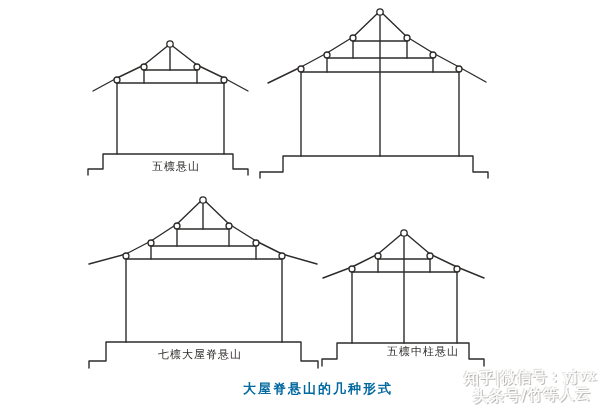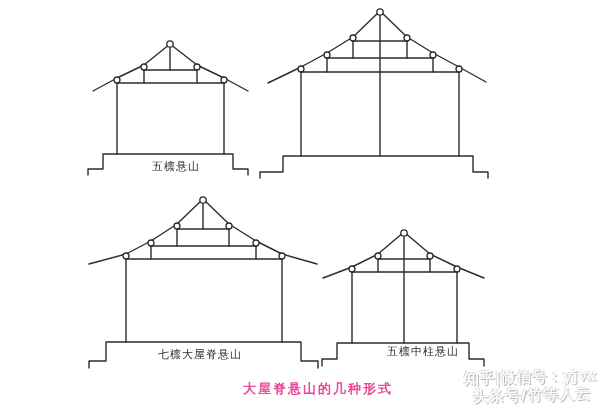--- a/index.html
+++ b/index.html
@@ -13,21 +13,21 @@
     fill:none;stroke:#2e2c2a;stroke-width:1.4;
     stroke-linejoin:round;stroke-linecap:round;
   }
   #diagram-svg circle{fill:#ffffff;stroke:#2e2c2a;stroke-width:1.3;}
   .caption{
     position:absolute;transform:translateX(-50%);white-space:nowrap;
     color:#2e2c2a;font-size:11px;letter-spacing:1px;line-height:1.1;
   }
   .figure-title{
     position:absolute;transform:translateX(-50%);white-space:nowrap;
-    color:#ec4899;font-size:13px;letter-spacing:2px;font-weight:bold;line-height:1.1;
+    color:#0369a1;font-size:13px;letter-spacing:2px;font-weight:bold;line-height:1.1;
   }
   .watermark{
     position:absolute;white-space:nowrap;font-weight:bold;
     color:rgba(255,255,255,0.92);
     text-shadow:1px 1px 0 rgba(148,145,140,0.6),-1px -1px 0 rgba(168,165,160,0.35);
     transform:rotate(-1.5deg);
   }
   .watermark.line1{left:464px;top:368px;font-size:15px;letter-spacing:0.5px;}
   .watermark.line2{left:473px;top:386px;font-size:15px;letter-spacing:1px;}
 </style>

